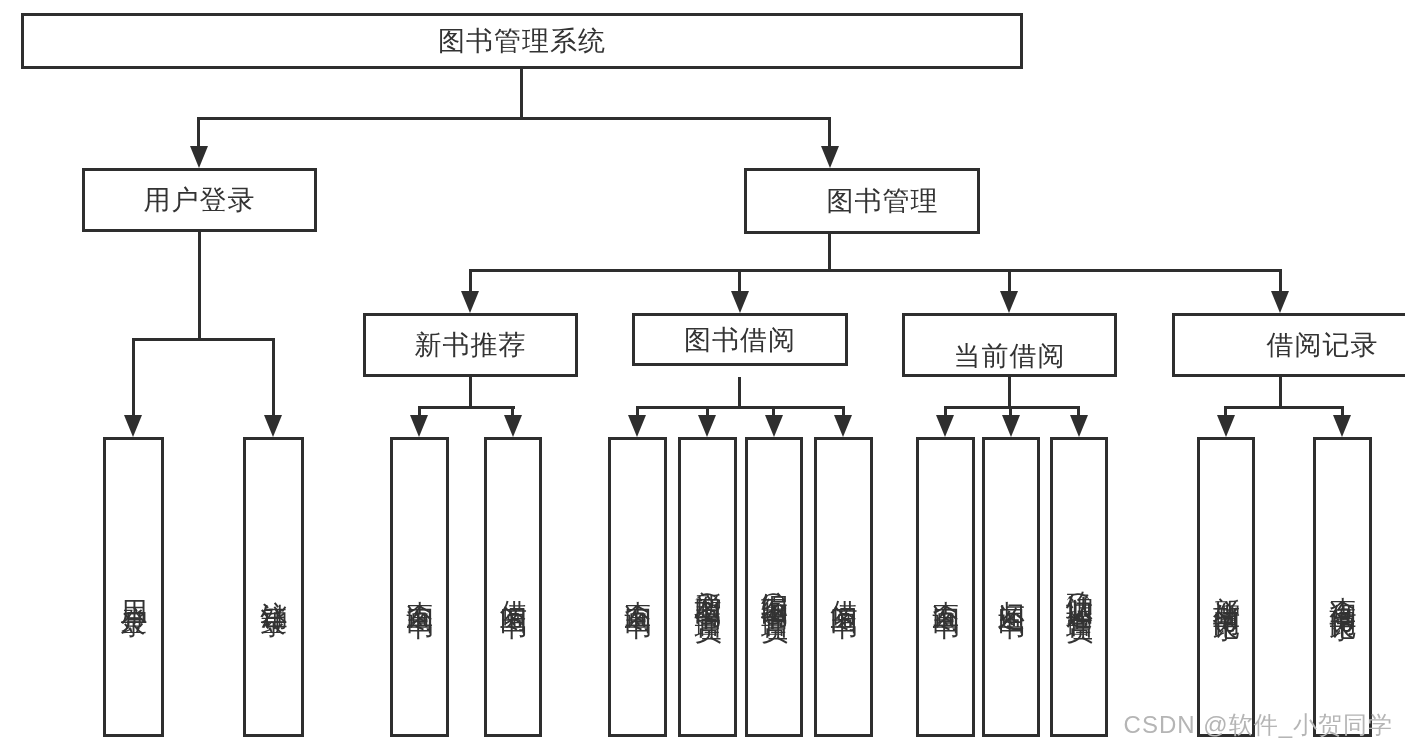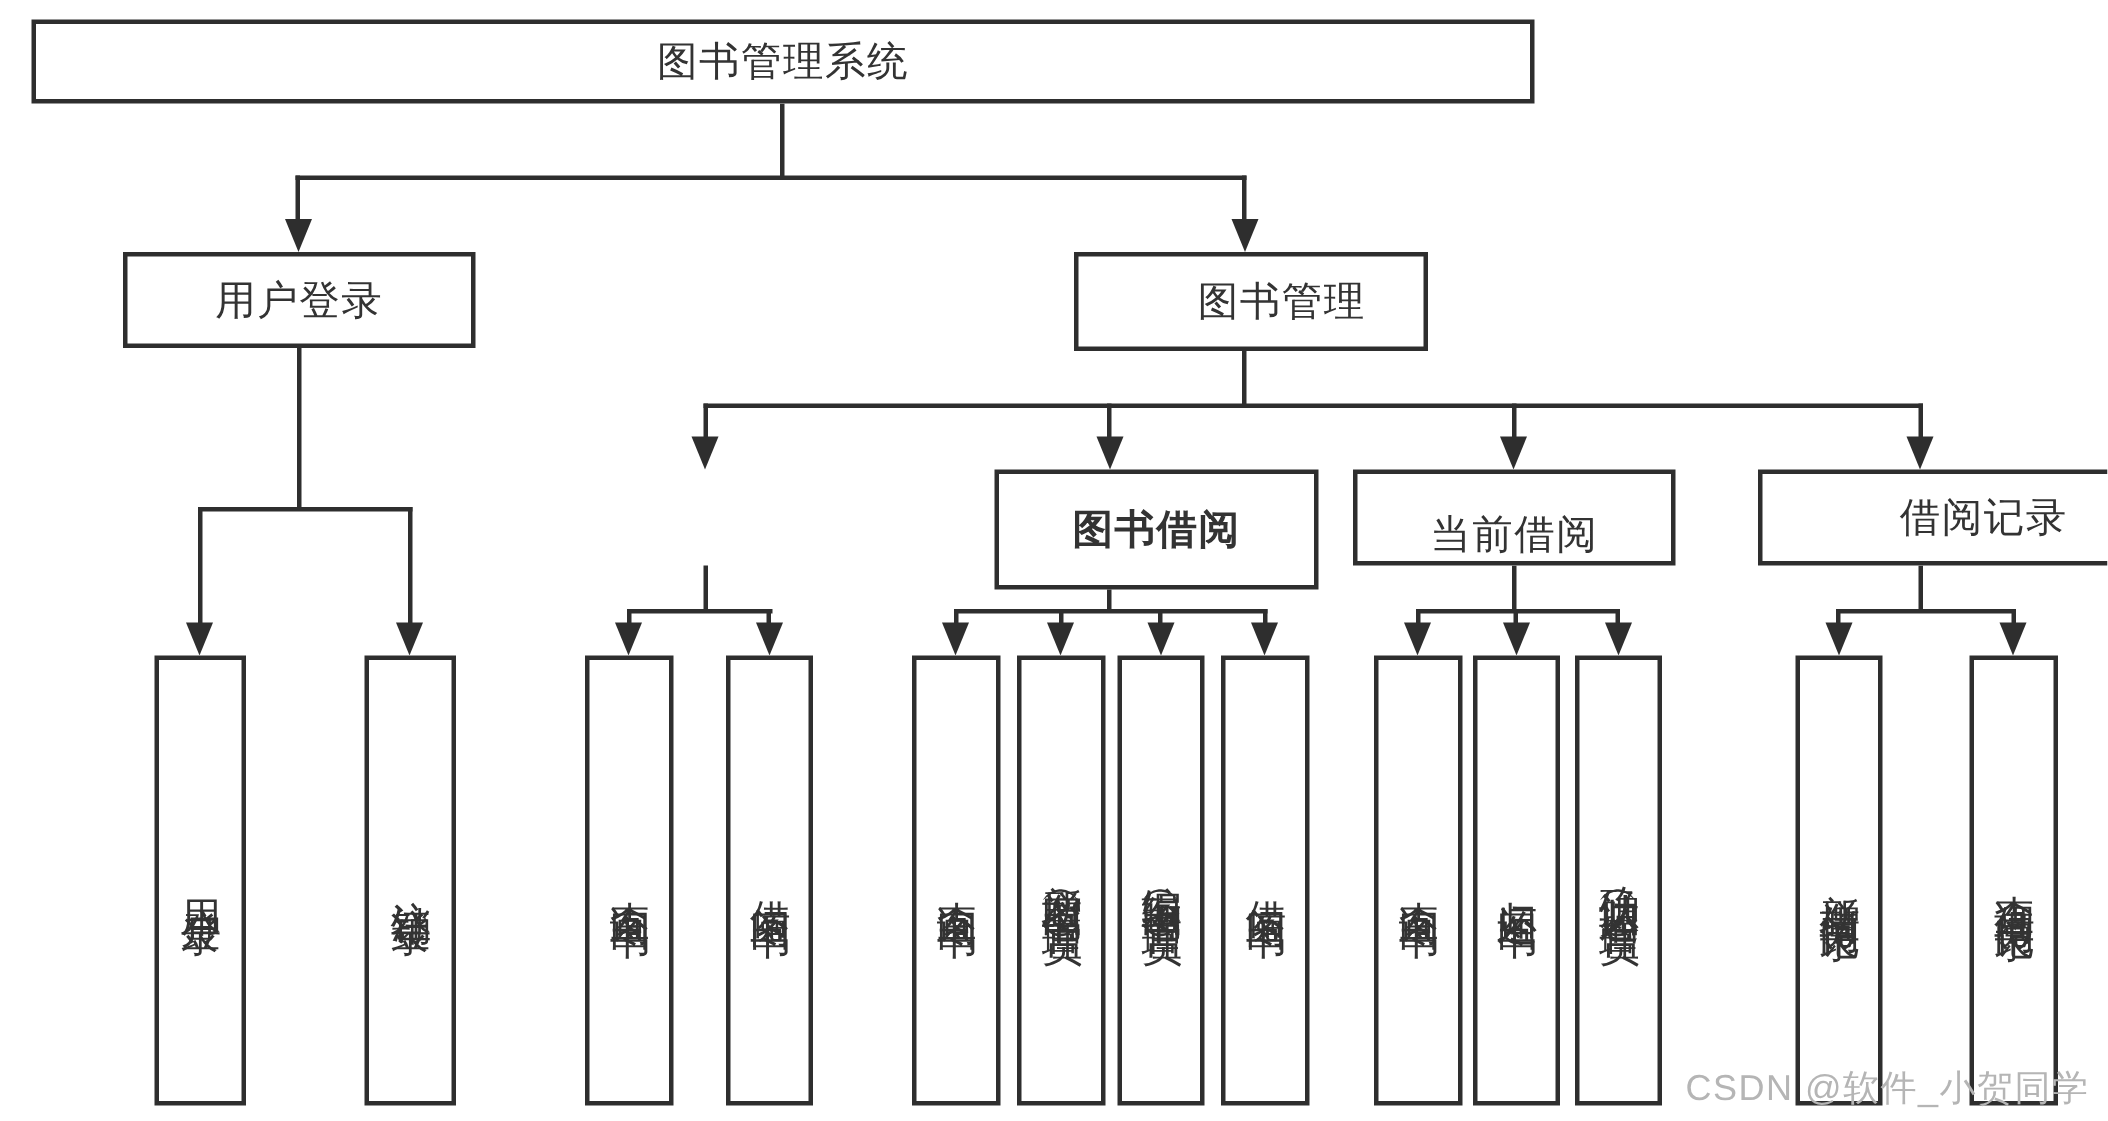--- a/index.html
+++ b/index.html
@@ -35,23 +35,23 @@
   .vbox .vtext{
     writing-mode:vertical-lr;
     text-orientation:mixed;
     letter-spacing:4px;
     line-height:1.15;
     white-space:nowrap;
   }
   
   #b-root{left:21px;top:13px;width:1002px;height:56px;}
   #b-user{left:82px;top:168px;width:235px;height:64px;}
-  #b-mgmt{left:716px;top:168px;width:236px;height:66px;padding-left:41px;}
+  #b-mgmt{left:744px;top:168px;width:236px;height:66px;padding-left:41px;}
   #b-s0{left:363px;top:313px;width:215px;height:64px;}
-  #b-s1{left:663px;top:313px;width:216px;height:80px;font-weight:bold;}
+  #b-s1{left:632px;top:313px;width:216px;height:53px;}
   #b-s2{left:902px;top:313px;width:215px;height:64px;align-items:flex-end;}
   #b-s3{left:1172px;top:313px;width:256px;height:64px;padding-left:45px;}
   .leaf{top:437px;height:300px;}
   #b-l0{left:103px;width:61px;}
   #b-l1{left:243px;width:61px;}
   #b-l2{left:390px;width:59px;}
   #b-l3{left:484px;width:58px;}
   #b-l4{left:608px;width:59px;}
   #b-l5{left:678px;width:59px;}
   #b-l6{left:745px;width:58px;}
@@ -196,20 +196,23 @@
     <span>图书管理系统</span>
   </div>
 
   <div class="box" id="b-user">
     <span>用户登录</span>
   </div>
   <div class="box" id="b-mgmt">
     <span>图书管理</span>
   </div>
 
+  <div class="box" id="b-s0">
+    <span>新书推荐</span>
+  </div>
   <div class="box" id="b-s1">
     <span>图书借阅</span>
   </div>
   <div class="box" id="b-s2">
     <span>当前借阅</span>
   </div>
   <div class="box" id="b-s3">
     <span>借阅记录</span>
   </div>
 

